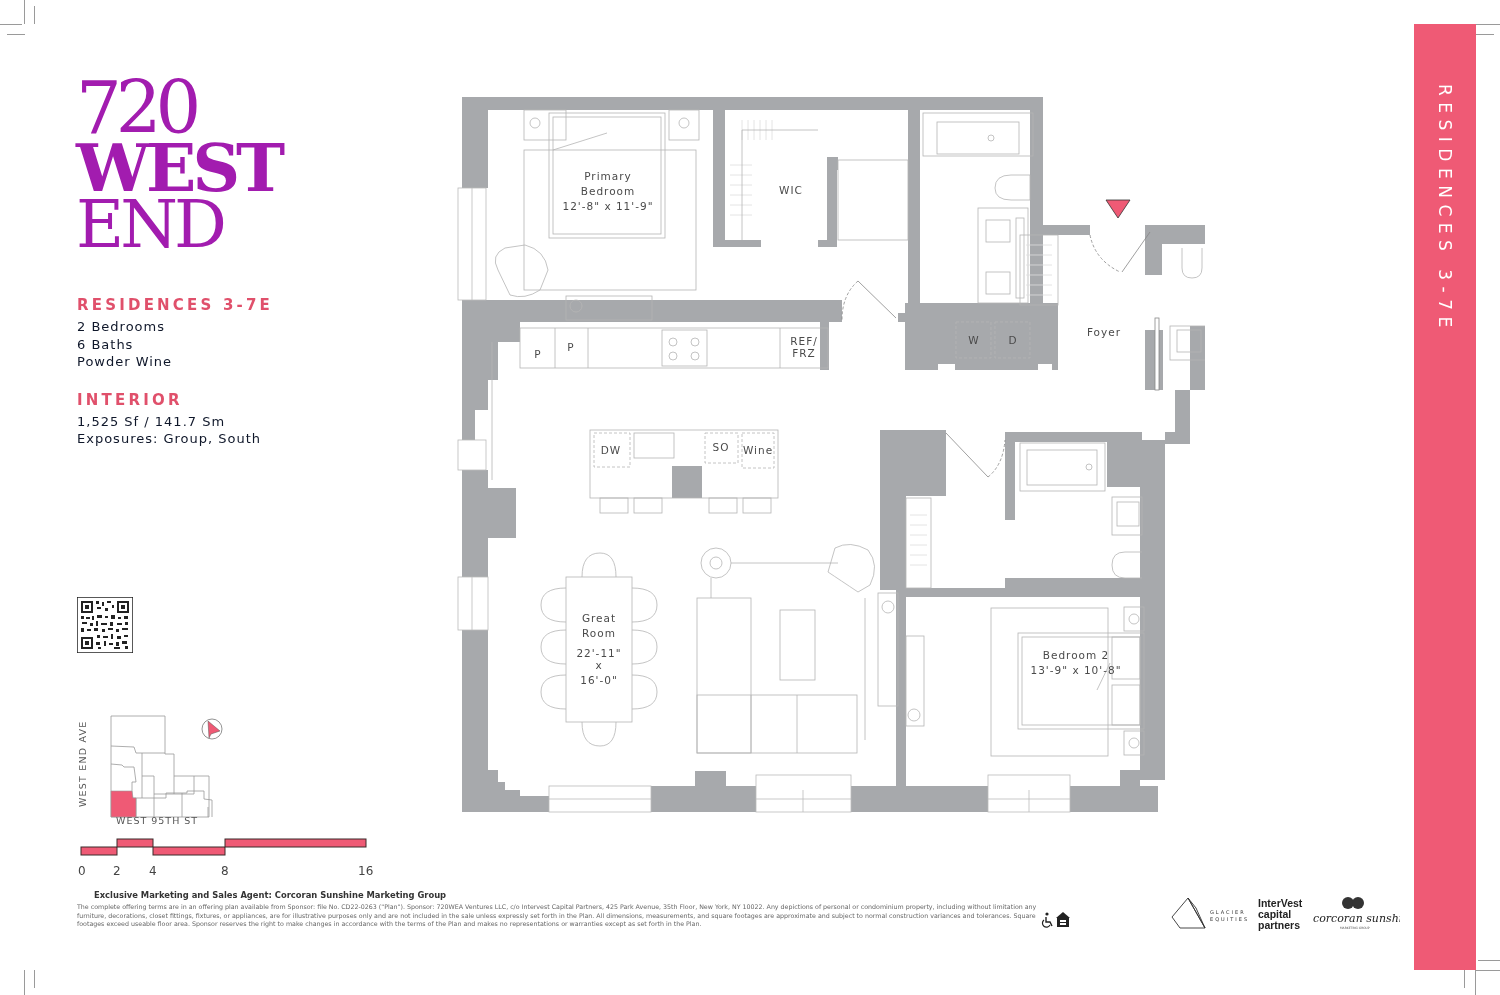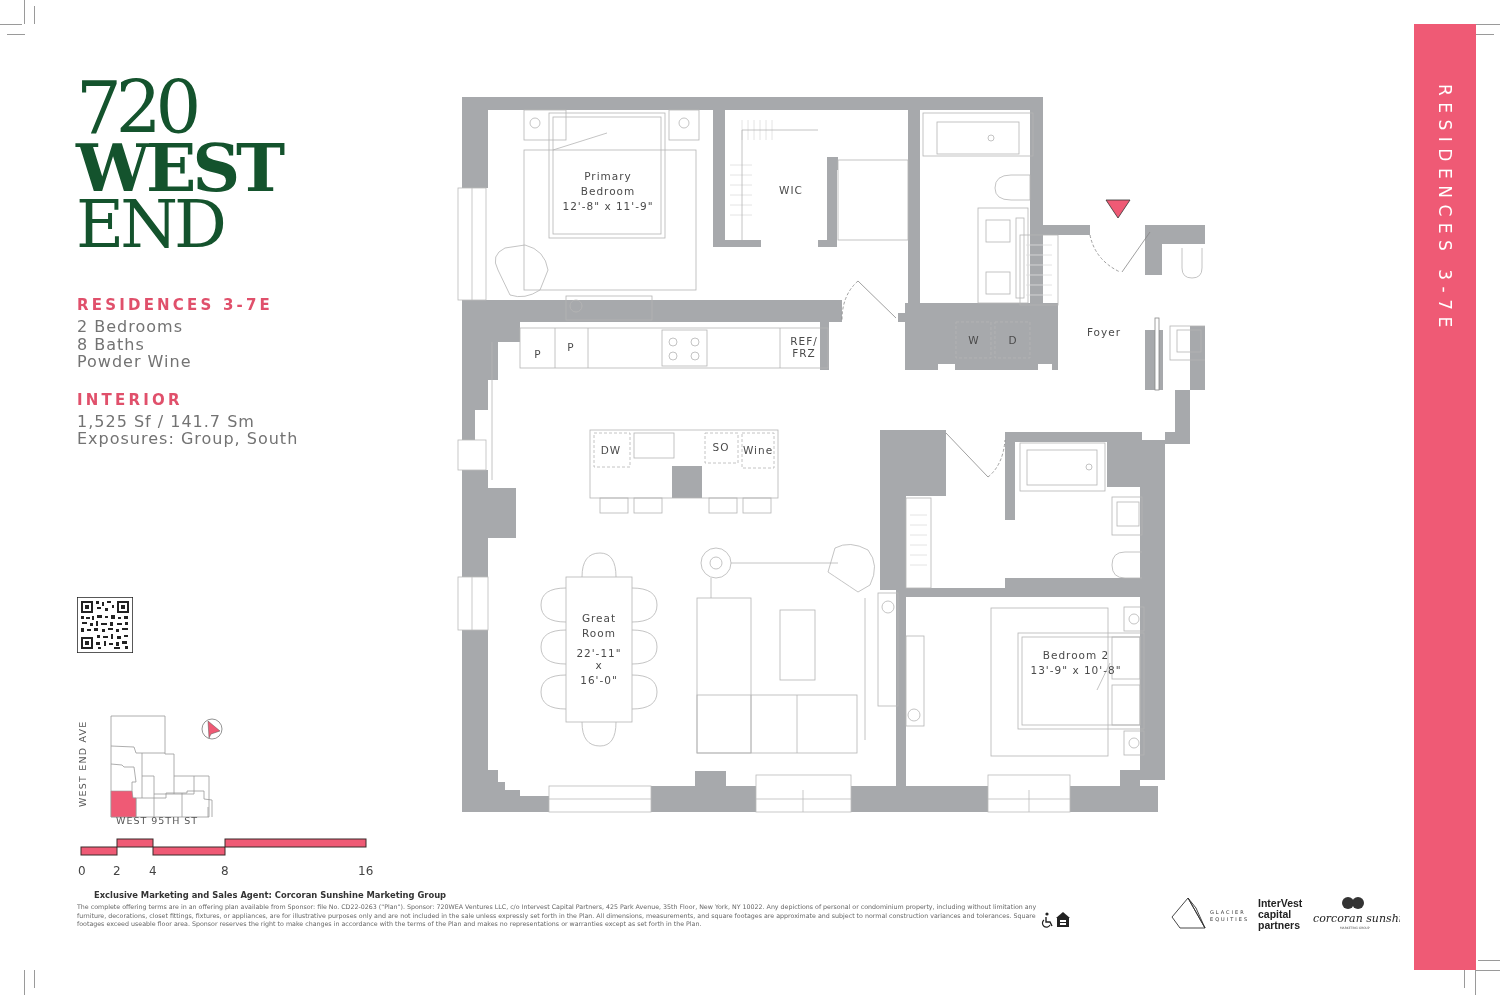--- a/index.html
+++ b/index.html
@@ -1,24 +1,24 @@
 <!DOCTYPE html>
 <html><head>
 <meta charset="utf-8">
 <style>
   html,body{margin:0;padding:0;background:#fff;}
   body{width:1500px;height:995px;position:relative;overflow:hidden;font-family:"DejaVu Sans","Liberation Sans",sans-serif;color:#3a3a3a;}
   .crop{position:absolute;background:#9a9a9a;}
-  .logo{position:absolute;left:76px;top:78px;width:190px;font-family:"DejaVu Serif","Liberation Serif",serif;color:#14532d;line-height:0.86;}
+  .logo{position:absolute;left:76px;top:78px;width:190px;font-family:"DejaVu Serif","Liberation Serif",serif;color:#a21caf;line-height:0.86;}
   .logo .l1{font-size:72px;letter-spacing:-6px;font-weight:400;}
   .logo .l2{font-size:66px;letter-spacing:-4px;font-weight:700;}
   .logo .l3{font-size:66px;letter-spacing:-4px;font-weight:400;}
   .info{position:absolute;left:77px;top:296px;width:300px;}
   .h{color:#e0506b;font-size:15px;letter-spacing:3.2px;font-weight:bold;margin:0 0 4px 0;}
-  .line{font-size:16px;letter-spacing:1px;line-height:17.5px;color:#737373;}
+  .line{font-size:13px;letter-spacing:1px;line-height:17.5px;color:#0f172a;}
   .block{margin-bottom:20px;}
   .qr{position:absolute;left:77px;top:597px;width:56px;height:56px;}
   .keyplan{position:absolute;left:74px;top:712px;width:160px;height:120px;}
   .scale{position:absolute;left:78px;top:836px;width:300px;height:44px;}
   .agent{position:absolute;left:94px;top:890px;font-size:8.4px;font-weight:bold;color:#333;}
   .legal{position:absolute;left:77px;top:903px;width:960px;font-size:6.3px;line-height:8.6px;color:#666;}
   .logos{position:absolute;left:1040px;top:892px;width:360px;height:44px;}
   .band{position:absolute;left:1414px;top:24px;width:62px;height:946px;background:#ef5a75;}
   .band-text{position:absolute;left:1414px;top:24px;width:62px;height:330px;display:flex;align-items:flex-start;justify-content:center;}
   .band-text span{writing-mode:vertical-rl;color:#fff;font-size:17px;letter-spacing:6.5px;margin-top:60px;}
@@ -44,21 +44,21 @@
 <div class="logo">
   <div class="l1">720</div>
   <div class="l2">WEST</div>
   <div class="l3">END</div>
 </div>
 
 <div class="info">
   <div class="block">
     <div class="h">RESIDENCES 3-7E</div>
     <div class="line">2 Bedrooms</div>
-    <div class="line">8 Baths</div>
+    <div class="line">6 Baths</div>
     <div class="line">Powder Wine</div>
   </div>
   <div class="block">
     <div class="h">INTERIOR</div>
     <div class="line">1,525 Sf / 141.7 Sm</div>
     <div class="line">Exposures: Group, South</div>
   </div>
 </div>
 
 <svg class="qr" viewBox="0 0 56 56">

